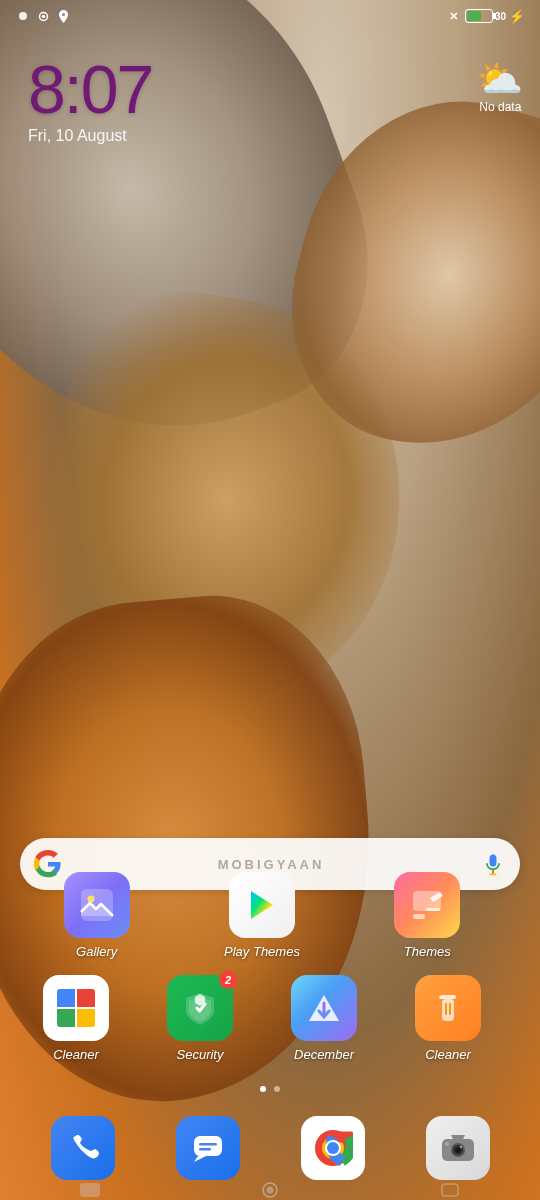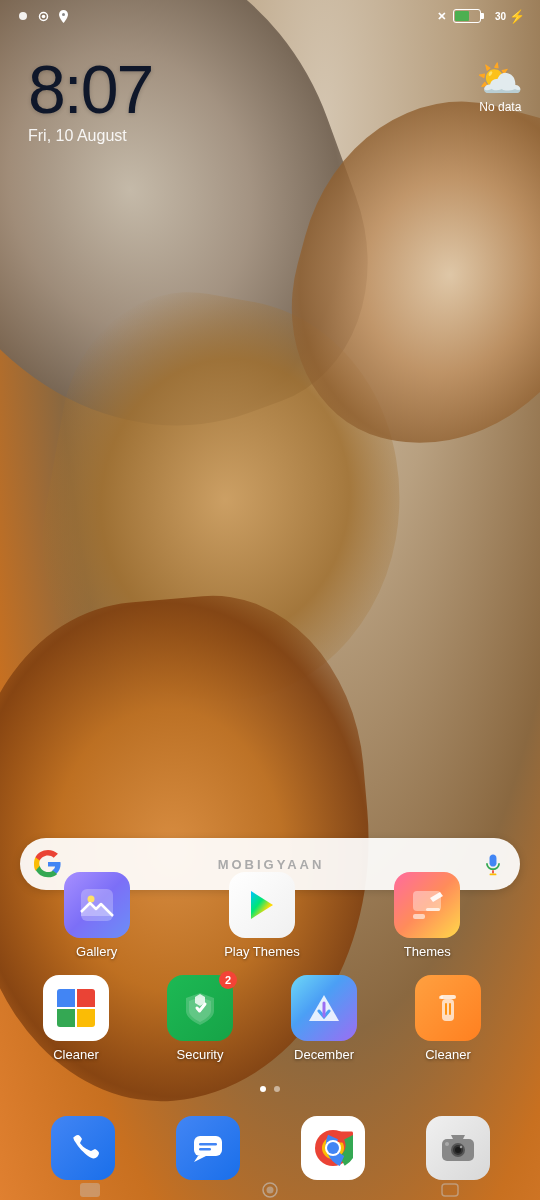--- a/index.html
+++ b/index.html
@@ -104,21 +104,21 @@
 
     .status-right {
       display: flex;
       align-items: center;
       gap: 4px;
     }
 
     .battery-indicator {
       display: flex;
       align-items: center;
-      gap: 14px;
+      gap: 2px;
     }
 
     .battery-box {
       width: 28px;
       height: 14px;
       border: 1.5px solid white;
       border-radius: 3px;
       position: relative;
       display: flex;
       align-items: center;
@@ -154,21 +154,21 @@
     .time-section {
       position: absolute;
       top: 55px;
       left: 28px;
       z-index: 10;
     }
 
     .time-display {
       font-size: 68px;
       font-weight: 300;
-      color: #0f172a;
+      color: #701a75;
       line-height: 1;
       text-shadow: 0 1px 4px rgba(0,0,0,0.2);
       letter-spacing: -2px;
     }
 
     .date-display {
       font-size: 16px;
       color: rgba(255,255,255,0.9);
       margin-top: 4px;
       font-weight: 400;
@@ -233,20 +233,21 @@
     }
 
     
     .app-grid-section {
       position: absolute;
       bottom: 130px;
       left: 0;
       right: 16px;
       z-index: 10;
       padding: 0 14px;
+      font-style: italic;
     }
 
     .app-row {
       display: flex;
       justify-content: space-around;
       margin-bottom: 8px;
     }
 
     .app-item {
       display: flex;

